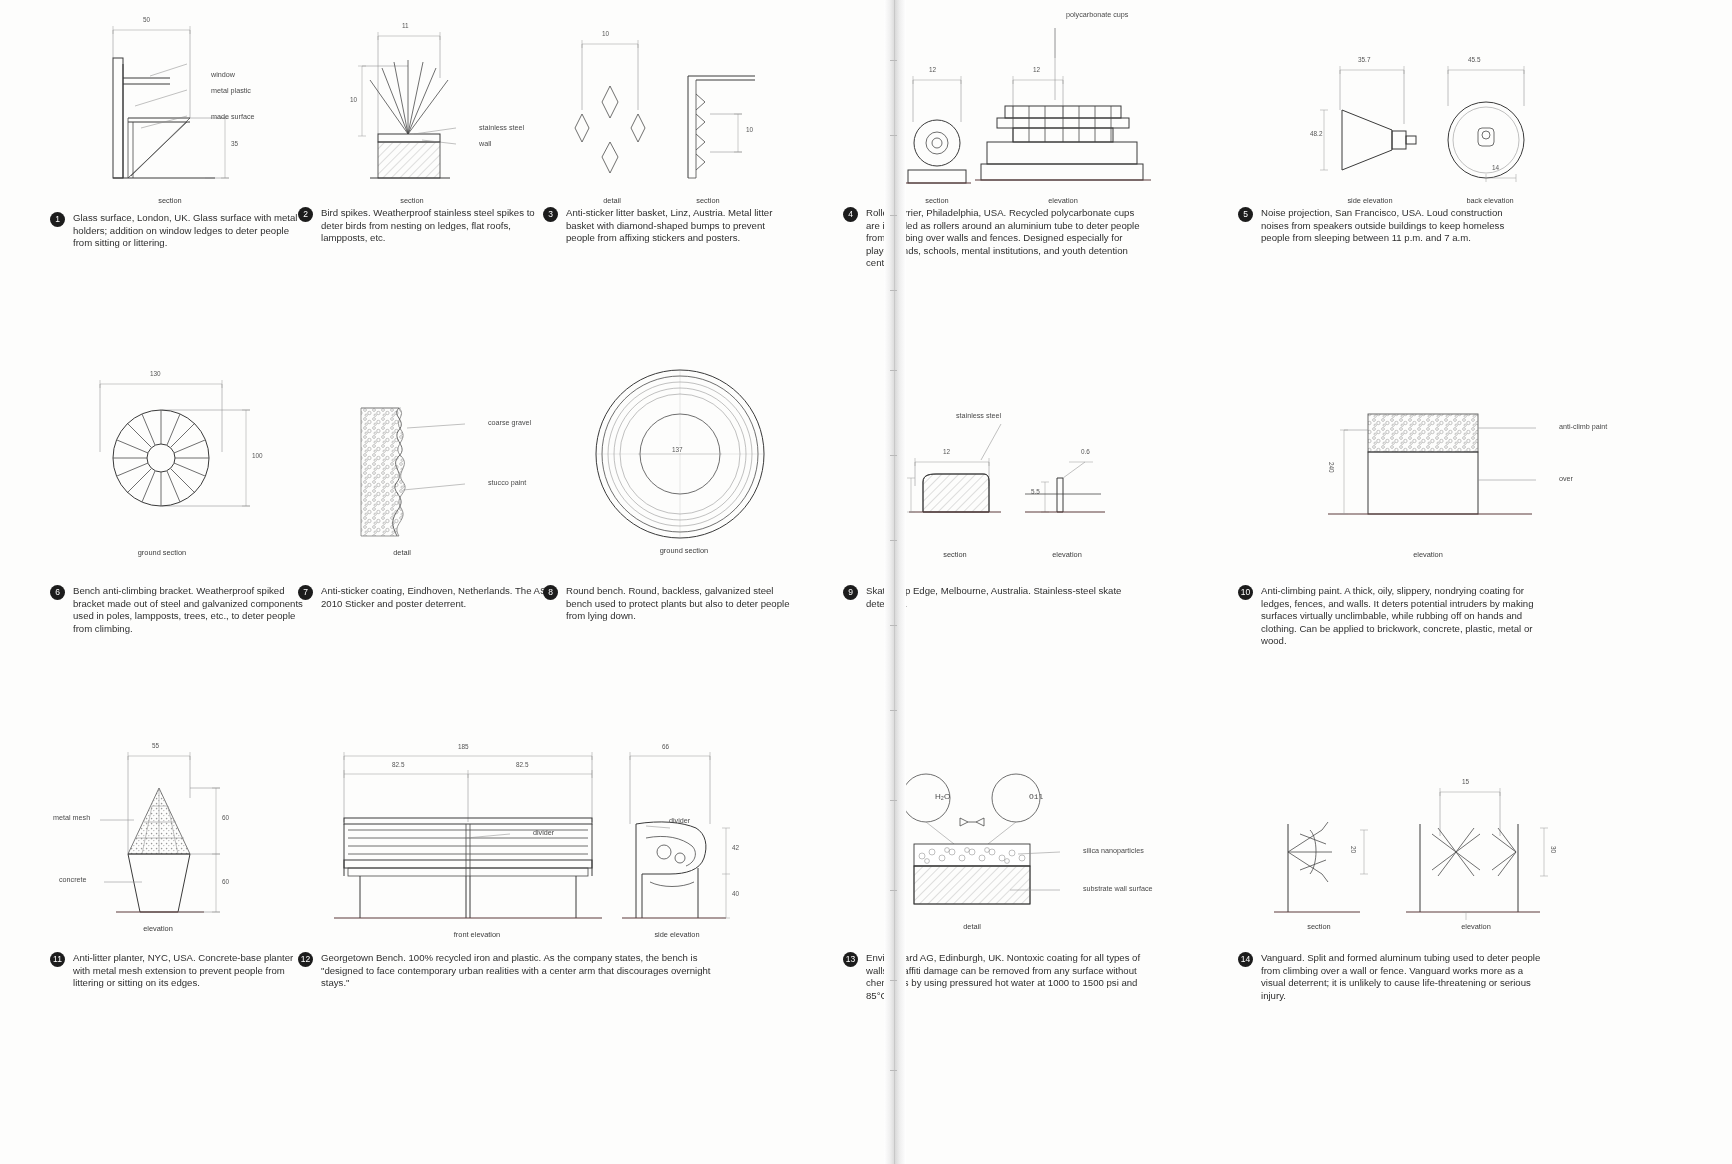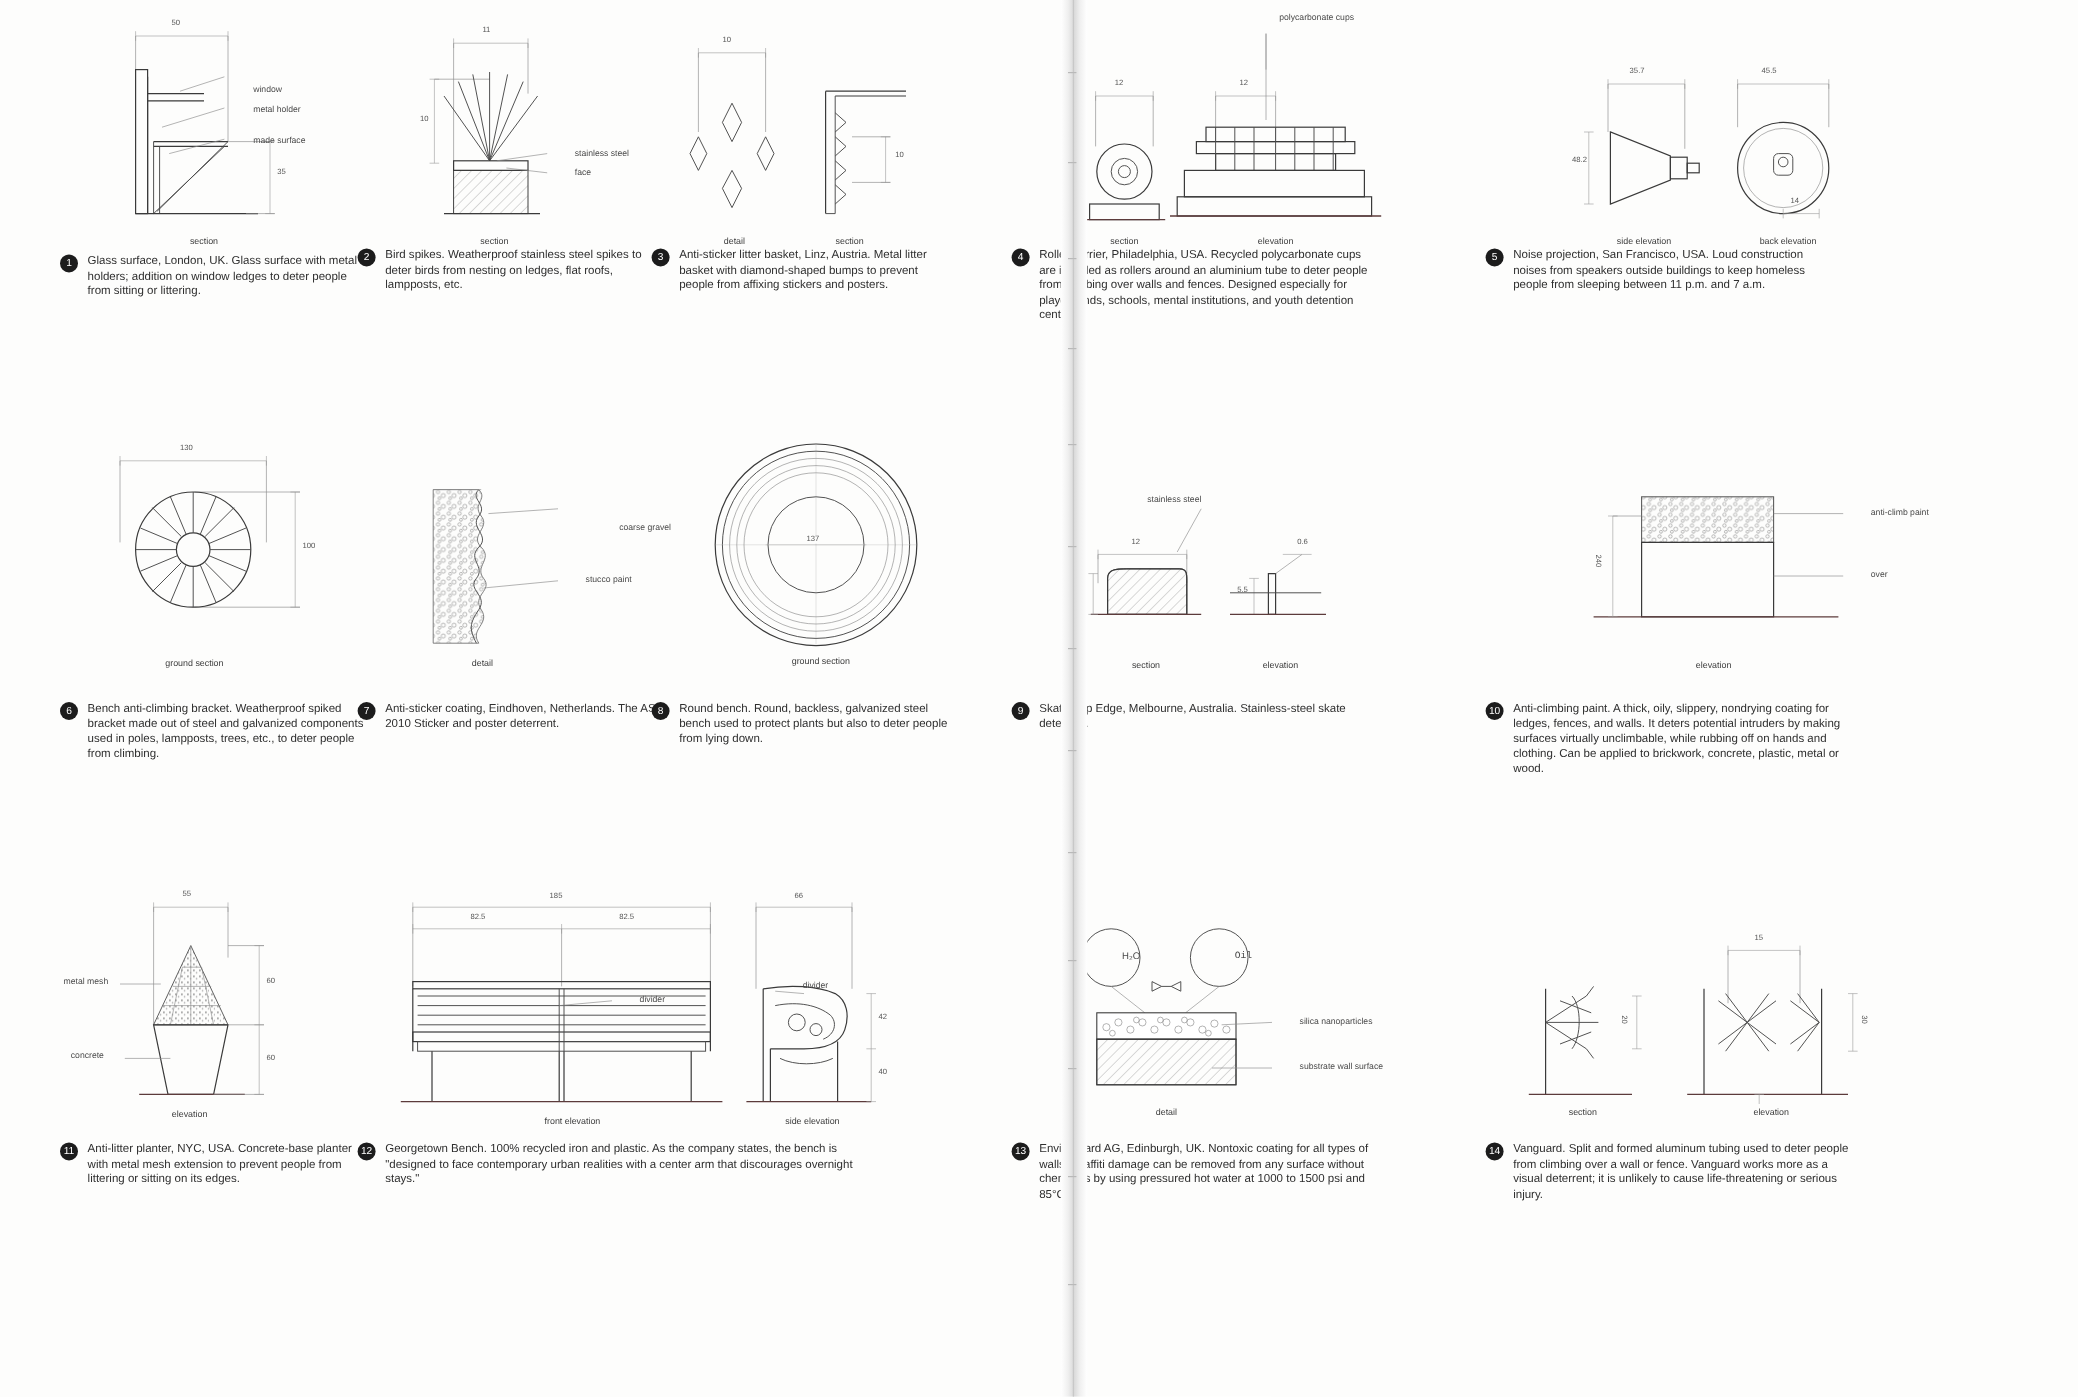--- a/index.html
+++ b/index.html
@@ -72,21 +72,21 @@
       <path class="dim" d="M126 100 L134 100 M126 160 L134 160"></path>
       <line class="thin" x1="95" y1="100" x2="130" y2="100"></line>
       <line class="thin" x1="110" y1="160" x2="134" y2="160"></line>
       <path class="thin" d="M55 58 L92 46"></path>
       <path class="thin" d="M40 88 L92 72"></path>
       <path class="thin" d="M46 110 L92 98"></path>
     </svg>
     <div class="dimtxt" style="left:48px;top:-2px;">50</div>
     <div class="dimtxt" style="left:136px;top:122px;">35</div>
     <div class="lbl" style="left:95px;top:52px;">window</div>
-    <div class="lbl" style="left:95px;top:68px;">metal holder</div>
+    <div class="lbl" style="left:95px;top:68px;">metal plastic</div>
     <div class="lbl" style="left:95px;top:94px;">made surface</div>
     <div class="sublbl" style="left:20px;top:178px;width:110px;">section</div>
   </div>
   <div class="cap" style="left:50px;top:212px;width:255px;">
     <div class="num">1</div>
     <div class="captext">Glass surface, London, UK. Glass surface with metal holders; addition on window ledges to deter people from sitting or littering.</div>
   </div>
 
   <div class="item" style="left:330px;top:18px;width:200px;height:205px;">
     <svg width="200" height="205">
@@ -108,21 +108,21 @@
       </g>
       <rect class="ln" x="48" y="116" width="62" height="8" fill="#ffffff"></rect>
       <rect class="hatch" x="48" y="124" width="62" height="36"></rect>
       <line class="ln" x1="40" y1="160" x2="120" y2="160"></line>
       <path class="thin" d="M84 116 L126 110"></path>
       <path class="thin" d="M92 122 L126 126"></path>
     </svg>
     <div class="dimtxt" style="left:72px;top:4px;">11</div>
     <div class="dimtxt" style="left:20px;top:78px;">10</div>
     <div class="lbl" style="left:128px;top:105px;">stainless steel</div>
-    <div class="lbl" style="left:128px;top:121px;">face</div>
+    <div class="lbl" style="left:128px;top:121px;">wall</div>
     <div class="sublbl" style="left:32px;top:178px;width:100px;">section</div>
   </div>
   <div class="cap" style="left:298px;top:207px;width:250px;">
     <div class="num">2</div>
     <div class="captext">Bird spikes. Weatherproof stainless steel spikes to deter birds from nesting on ledges, flat roofs, lampposts, etc.</div>
   </div>
 
   <div class="item" style="left:570px;top:18px;width:220px;height:205px;">
     <svg width="220" height="205">
       <line class="dim" x1="12" y1="26" x2="68" y2="26"></line>
@@ -268,21 +268,21 @@
                C46 152 64 148 56 136
                C48 124 66 120 58 110
                C50 100 66 94 56 84
                C46 74 64 68 56 58
                C48 48 62 44 54 36 Z" fill="url(#gravelP)" stroke="#6a6a6a" stroke-width=".7"></path>
       <path class="ln2" d="M54 36 C46 44 62 48 54 58 C46 68 64 74 54 84 C44 94 60 100 52 110 C44 120 62 124 54 136 C46 148 46 152 52 164"></path>
       <path class="thin" d="M62 56 L120 52"></path>
       <path class="thin" d="M58 118 L120 112"></path>
       <line class="thin" x1="16" y1="36" x2="56" y2="36"></line>
     </svg>
-    <div class="lbl" style="left:122px;top:63px;margin-left:28px;">coarse gravel</div>
+    <div class="lbl" style="left:122px;top:46px;">coarse gravel</div>
     <div class="lbl" style="left:122px;top:106px;">stucco paint</div>
     <div class="sublbl" style="left:12px;top:176px;width:90px;">detail</div>
   </div>
   <div class="cap" style="left:298px;top:585px;width:250px;">
     <div class="num">7</div>
     <div class="captext">Anti-sticker coating, Eindhoven, Netherlands. The AS 2010 Sticker and poster deterrent.</div>
   </div>
 
   <div class="item" style="left:590px;top:366px;width:200px;height:200px;">
     <svg width="200" height="200">

